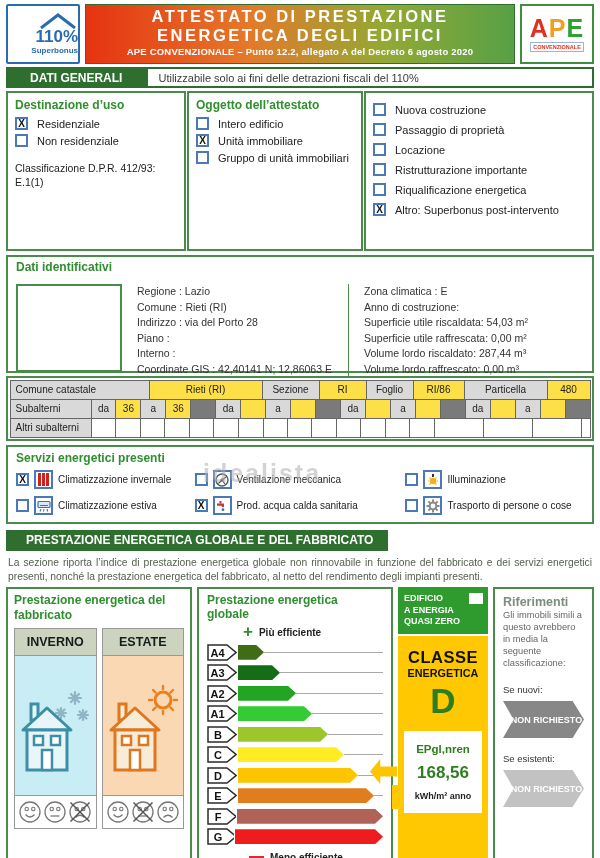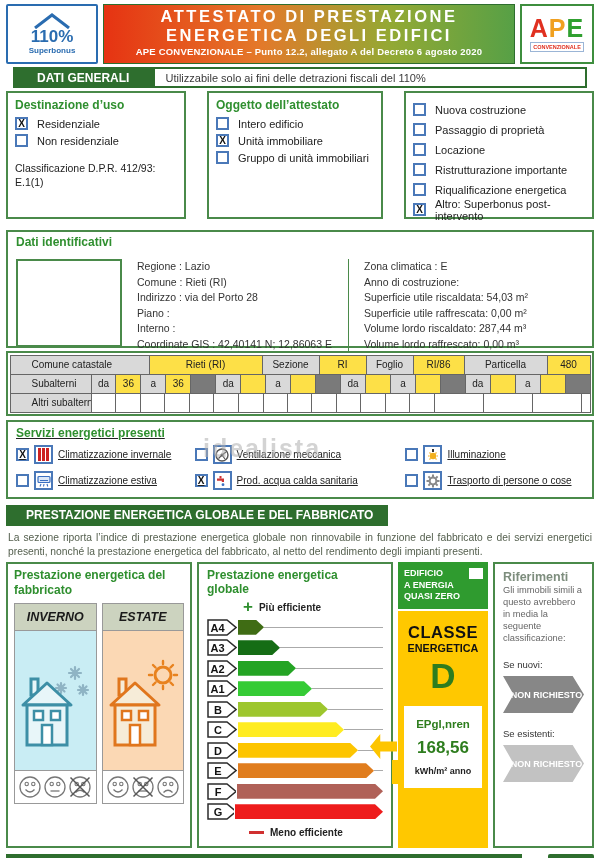--- a/index.html
+++ b/index.html
@@ -2,76 +2,76 @@
 <html><head>
 <meta charset="utf-8">
 <style>
   * { margin:0; padding:0; box-sizing:border-box; }
   body {
     width:600px; height:858px; background:#fff; overflow:hidden;
     font-family:"Liberation Sans", sans-serif; color:#222;
   }
   
   .hdr { display:flex; gap:5px; margin:4px 6px 3px; height:60px; }
-  .logo-sb { width:92px; border:2px solid #2a6cb0; border-radius:2px; display:flex; flex-direction:column; align-items:center; justify-content:center; background:#fff; }
+  .logo-sb { width:74px; border:2px solid #2a6cb0; border-radius:2px; display:flex; flex-direction:column; align-items:flex-end; justify-content:center; background:#fff; }
   .logo-sb .pct { font-size:17px; font-weight:bold; color:#2a6cb0; line-height:16px; }
   .logo-sb .sb { font-size:8px; font-weight:bold; color:#2a6cb0; margin-top:1px; }
   .banner { flex:1; background:linear-gradient(90deg,#e63312 0%,#e4792a 38%,#93a934 70%,#57a046 100%); border:1px solid #2e6e2e; text-align:center; color:#fff; padding-top:2px; }
   .banner .t { font-size:16.5px; font-weight:bold; letter-spacing:2.5px; line-height:19px; }
   .banner .st { font-size:9.5px; font-weight:bold; letter-spacing:.2px; margin-top:1px; }
   .logo-ape { width:74px; border:2px solid #3e8e3e; display:flex; flex-direction:column; align-items:center; justify-content:center; background:#fff; }
   .logo-ape .big { font-size:25px; font-weight:bold; line-height:24px; letter-spacing:1px; }
   .logo-ape .big .a { color:#e03020; } .logo-ape .big .p { color:#f0a020; } .logo-ape .big .e { color:#30a030; }
   .logo-ape .conv { font-size:5.5px; font-weight:bold; color:#e03020; border:1px solid #9bb5d6; padding:1px 2px; margin-top:2px; }
   
-  .dgbar { margin:0 13px 3px; height:21px; background:#2e6e2e; display:flex; align-items:center; }
+  .dgbar { margin:0 6px 3px; height:21px; background:#2e6e2e; display:flex; align-items:center; }
   .dgbar .lbl { color:#fff; font-weight:bold; font-size:12px; padding:0 26px 0 24px; white-space:nowrap; }
   .dgbar .note { flex:1; align-self:stretch; background:#fff; margin:2px 2px 2px 0; display:flex; align-items:center; font-size:11px; color:#3a3a3a; padding-left:10px; }
   
-  .row3 { display:flex; gap:21px; margin:0 6px 11px; height:128px; }
+  .row3 { display:flex; gap:1px; margin:0 6px 4px; height:160px; }
   .gbox { border:2px solid #4a8a4a; padding:5px 7px; background:#fff; }
   .b1 { width:180px; } .b2 { width:176px; } .b3 { flex:1; }
   .gtitle { font-size:12px; font-weight:bold; color:#2f8f2f; margin-bottom:5px; }
   .opt { display:flex; align-items:center; gap:9px; margin:4px 0; font-size:11px; color:#222; }
   .b3 .opt { margin:3px 0; height:17px; }
   .cb { width:13px; height:13px; min-width:13px; border:2px solid #4a78b8; background:#fff; display:flex; align-items:center; justify-content:center; font-size:10px; font-weight:bold; color:#111; line-height:1; }
   .smallnote { font-size:10.5px; color:#222; line-height:14px; }
   .b1 .smallnote { margin-top:14px; }
   .b2 .smallnote { margin-top:11px; font-size:9.8px; }
   
   .didbox { margin:0 6px 3px; border:2px solid #4a8a4a; padding:3px 8px 6px; height:118px; }
   .didbox .cols { display:flex; gap:15px; margin-top:10px; }
   .photo { width:106px; height:88px; border:2px solid #4a8a4a; background:#fff; }
   .dlist { font-size:10.5px; line-height:15.5px; color:#333; }
   .dl-left { width:196px; }
   .vdiv { border-left:1px solid #4a8a4a; }
   
   .cat { margin:0 6px 4px; border:2px solid #4a8a4a; padding:2px; }
   .trow { display:flex; height:19px; font-size:10px; }
   .tc { border:1px solid #666; margin:-0.5px; display:flex; align-items:center; justify-content:center; background:#fde047; overflow:hidden; white-space:nowrap; }
-  .tc.lab { background:#d9d9d9; justify-content:flex-start; padding-left:21px; }
+  .tc.lab { background:#d9d9d9; justify-content:flex-start; padding-left:5px; }
   .tc.lab.c { justify-content:center; padding-left:0; }
   .tc.dark { background:#7a7a7a; }
   .w140{width:140px;} .w82{width:82px;} .fx{flex:1;}
   .emptycells { flex:1; border:1px solid #666; margin:-0.5px;
     background:repeating-linear-gradient(90deg, #fff 0 23.5px, #666 23.5px 24.5px); }
   
-  .svz { margin:0 6px 6px; border:2px solid #4a8a4a; padding:4px 8px 7px; position:relative;text-decoration:underline; }
+  .svz { margin:0 6px 6px; border:2px solid #4a8a4a; padding:4px 8px 7px; position:relative; }
   .svz-grid { display:grid; grid-template-columns:1fr 1.18fr 1fr; row-gap:7px; margin-top:5px; }
   .svc { display:flex; align-items:center; gap:5px; font-size:10px; }
   .svc-ic { width:19px; height:19px; min-width:19px; border:2px solid #4a78b8; display:flex; align-items:center; justify-content:center; background:#fff; }
   .wm { position:absolute; left:195px; top:12px; font-size:25px; font-weight:bold; letter-spacing:2px; color:#b0b0b0; opacity:.55; pointer-events:none; }
   
   .sechdr { margin:2px 6px 0; width:382px; background:#2e6e2e; color:#fff; font-weight:bold; font-size:12px; padding:3px 0 4px 20px; }
   .secdesc { margin:5px 8px 4px; font-size:10.3px; line-height:13.5px; color:#55604f; text-align:justify; }
   
   .panels { display:flex; gap:5px; margin:2px 6px 0; height:286px; }
   .p1 { width:186px; border:2px solid #4a8a4a; padding:4px 6px; }
   .p1 .gtitle { line-height:15px; }
-  .cards { display:flex; gap:5px; margin-top:5px;font-style:italic; }
+  .cards { display:flex; gap:5px; margin-top:5px; }
   .card { flex:1; }
   .card .chead { background:#ccd3bf; border:1px solid #999; text-align:center; font-weight:bold; font-size:12.5px; padding:6px 0; color:#1a1a1a; }
   .card .cbody { height:140px; border:1px solid #999; border-top:none; display:flex; align-items:center; justify-content:center; }
   .cbody.winter { background:#c9edf4; } .cbody.summer { background:#fbd8b4; }
   .card .cfaces { border:1px solid #999; border-top:none; height:33px; display:flex; align-items:center; justify-content:center; gap:1px; background:#fff; }
   .p2 { width:196px; border:2px solid #4a8a4a; padding:4px 8px; position:relative; }
   .effrow { display:flex; align-items:center; gap:6px; font-size:10px; font-weight:bold; color:#222; }
   .piu { margin:5px 0 4px 36px; }
   .piu .plus { color:#2f8f2f; font-size:17px; font-weight:bold; line-height:12px; }
   .meno { margin:5px 0 0 42px; }

